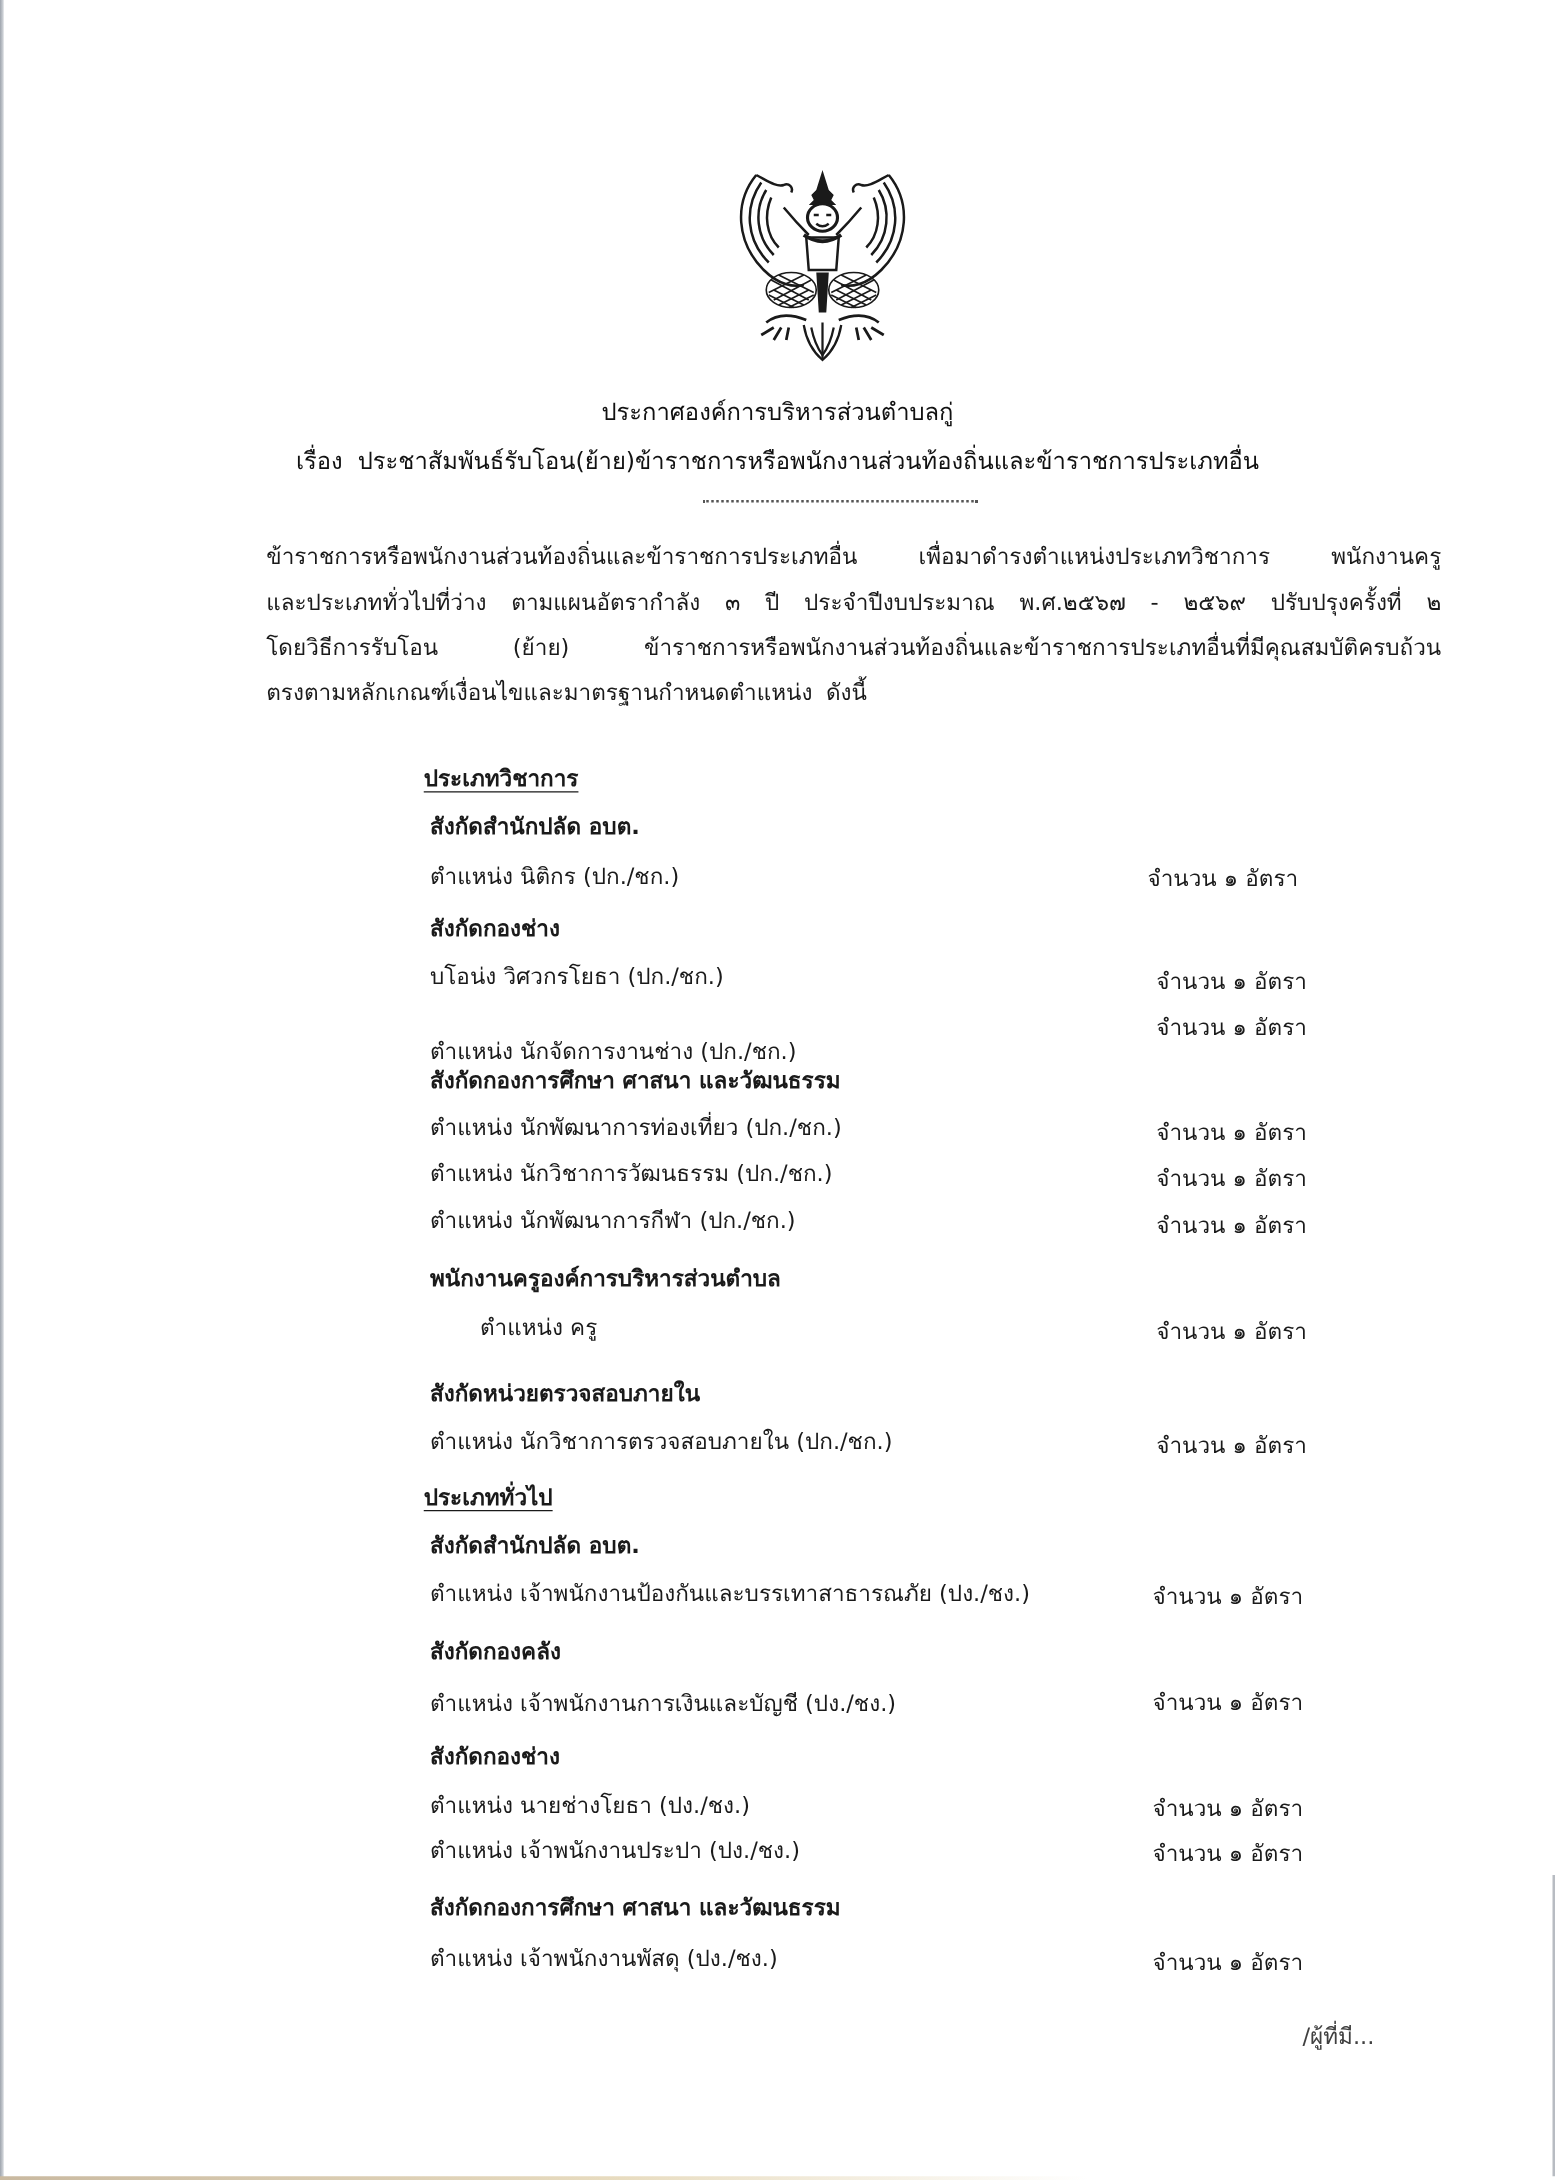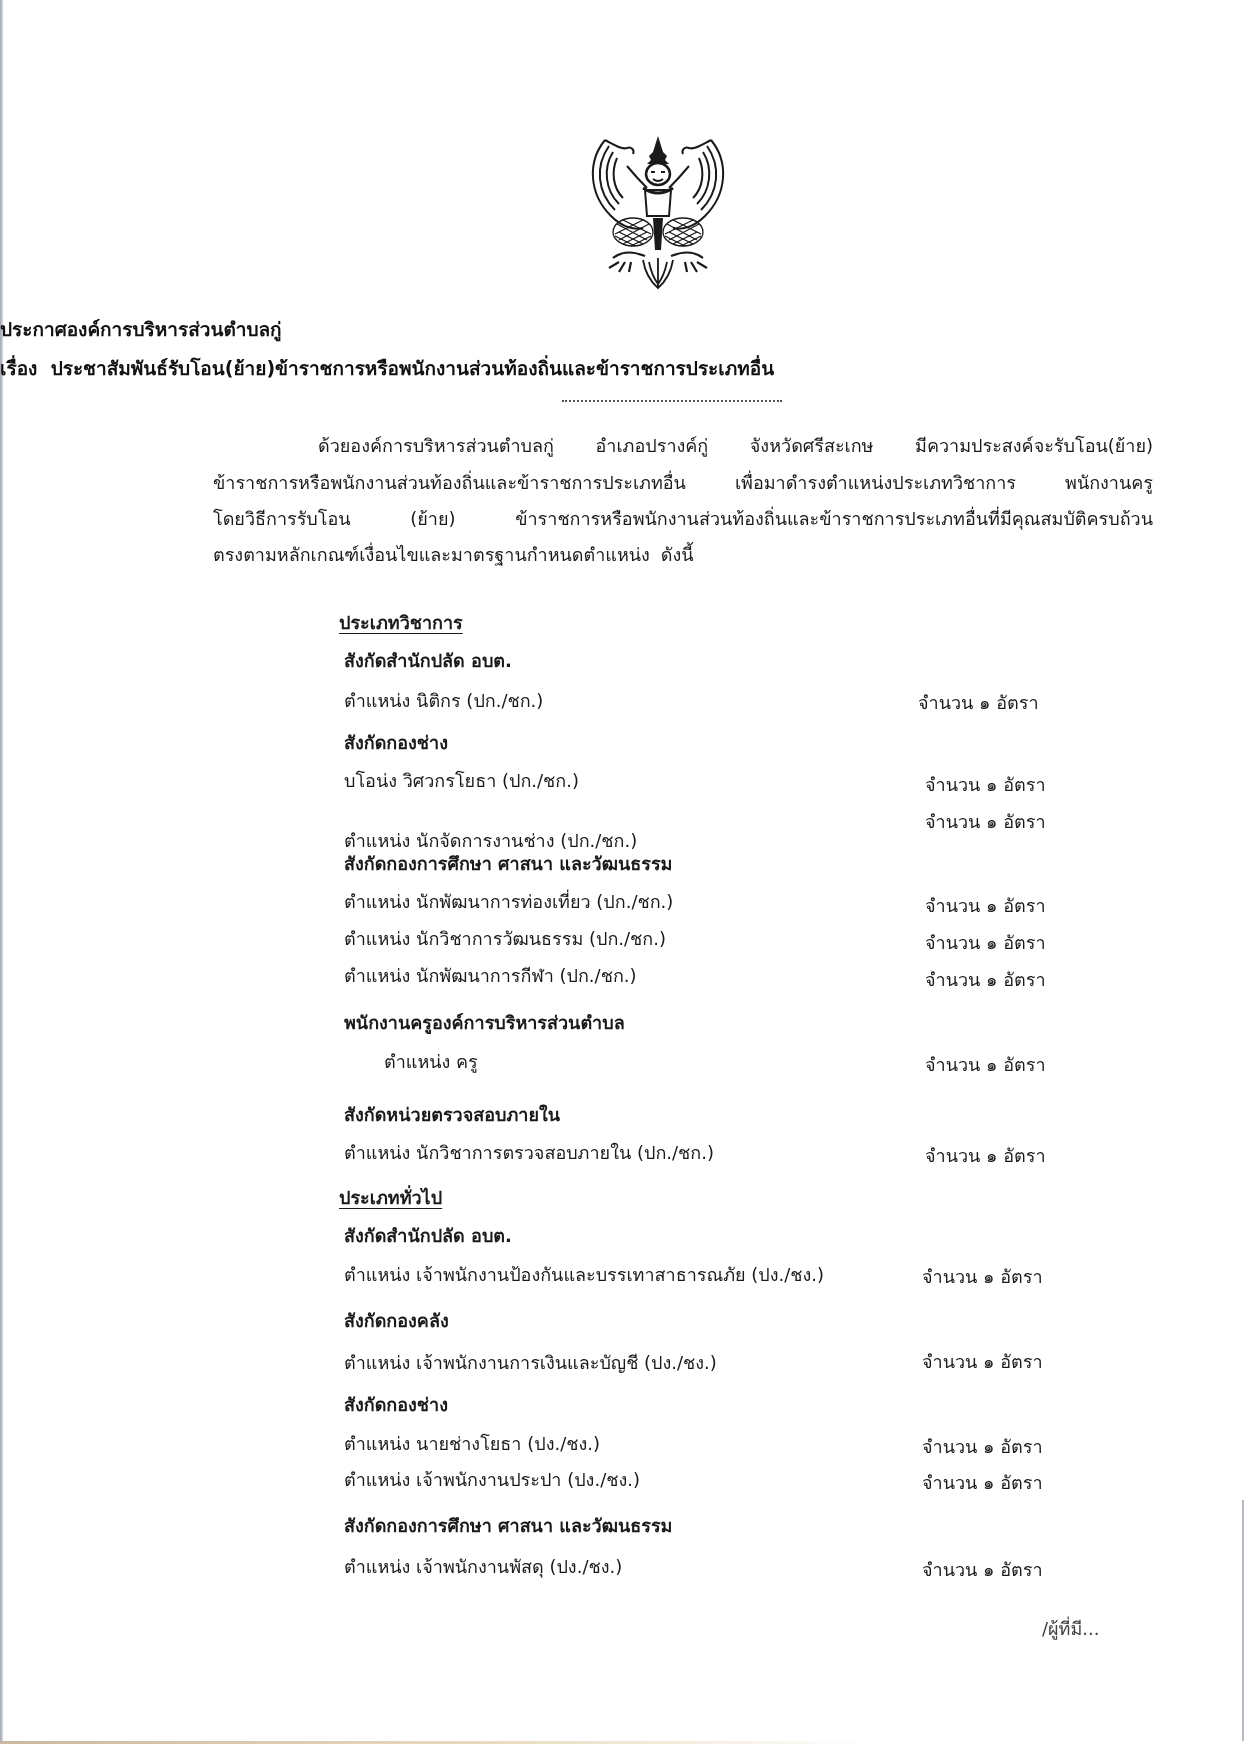--- a/index.html
+++ b/index.html
@@ -20,22 +20,22 @@
     background: #b8bcc2;
   }
   .scan-edge-bottom {
     position: absolute; left: 0; bottom: 0; width: 100%; height: 3px;
     background: linear-gradient(to right, #c9b9a0, #e8dcc0 40%, #ffffff 70%);
   }
   .emblem {
     position: absolute; left: 583px; top: 132px; width: 150px; height: 160px;
   }
   .title {
-    position: absolute; left: 0; width: 1244px; 
-    font-size: 19px; font-weight: bold; color: #111;
+    position: absolute; left: 0; width: 1244px; text-align: center;
+    font-size: 19px; font-weight: normal; color: #111;
   }
   .title.t1 { top: 314px; }
   .title.t2 { top: 353px; }
   .dots {
     position: absolute; left: 562px; top: 400px; width: 220px;
     border-bottom: 2px dotted #555;
   }
   .para {
     position: absolute; left: 213px; top: 428px; width: 940px;
     font-size: 18px; line-height: 36.5px; color: #1a1a1a;
@@ -114,22 +114,22 @@
   </g>
 </svg>
 
 <div class="title t1">ประกาศองค์การบริหารส่วนตำบลกู่</div>
 <div class="title t2">
   <span>เรื่อง</span>&nbsp;&nbsp;<span>ประชาสัมพันธ์รับโอน(ย้าย)ข้าราชการหรือพนักงานส่วนท้องถิ่นและข้าราชการประเภทอื่น</span>
 </div>
 <div class="dots"></div>
 
 <div class="para">
-  <span class="line first">ด้วยองค์การบริหารส่วนตำบลกู่ อำเภอปรางค์กู่ จังหวัดศรีสะเกษ มีความประสงค์จะรับโอน(ย้าย)</span>
   <span class="line">ข้าราชการหรือพนักงานส่วนท้องถิ่นและข้าราชการประเภทอื่น เพื่อมาดำรงตำแหน่งประเภทวิชาการ พนักงานครู</span>
+  <span class="line">และประเภททั่วไปที่ว่าง ตามแผนอัตรากำลัง ๓ ปี ประจำปีงบประมาณ พ.ศ.๒๕๖๗ - ๒๕๖๙ ปรับปรุงครั้งที่ ๒</span>
   <span class="line">โดยวิธีการรับโอน (ย้าย) ข้าราชการหรือพนักงานส่วนท้องถิ่นและข้าราชการประเภทอื่นที่มีคุณสมบัติครบถ้วน</span>
   <span class="line last">ตรงตามหลักเกณฑ์เงื่อนไขและมาตรฐานกำหนดตำแหน่ง ดังนี้</span>
 </div>
 
 <div class="item cat" style="left:339px; top:608px;">ประเภทวิชาการ</div>
 
 <div class="item sub" style="left:344px; top:646px;">สังกัดสำนักปลัด อบต.</div>
 <div class="item pos" style="left:344px; top:686px;">ตำแหน่ง นิติกร (ปก./ชก.)</div>
 <div class="item cnt" style="left:918px; top:688px;">จำนวน ๑ อัตรา</div>
 

